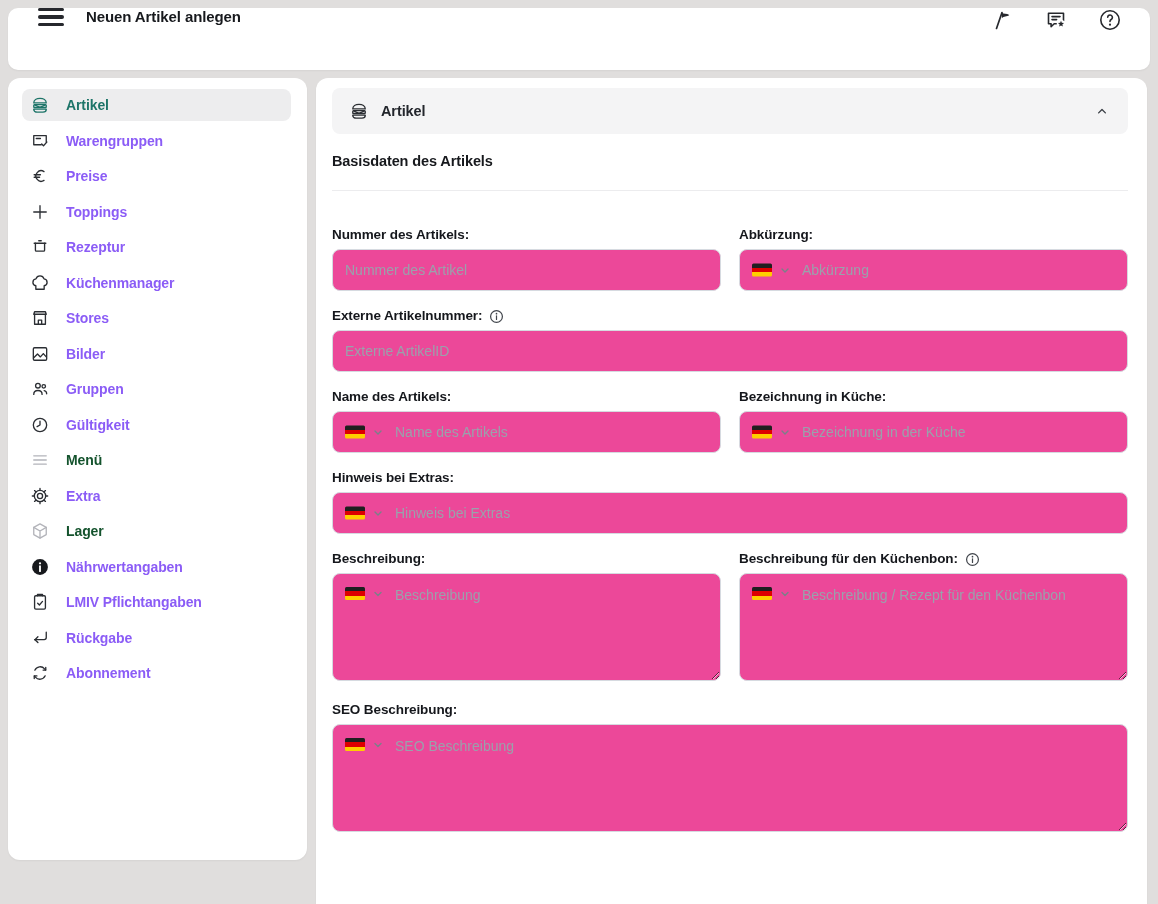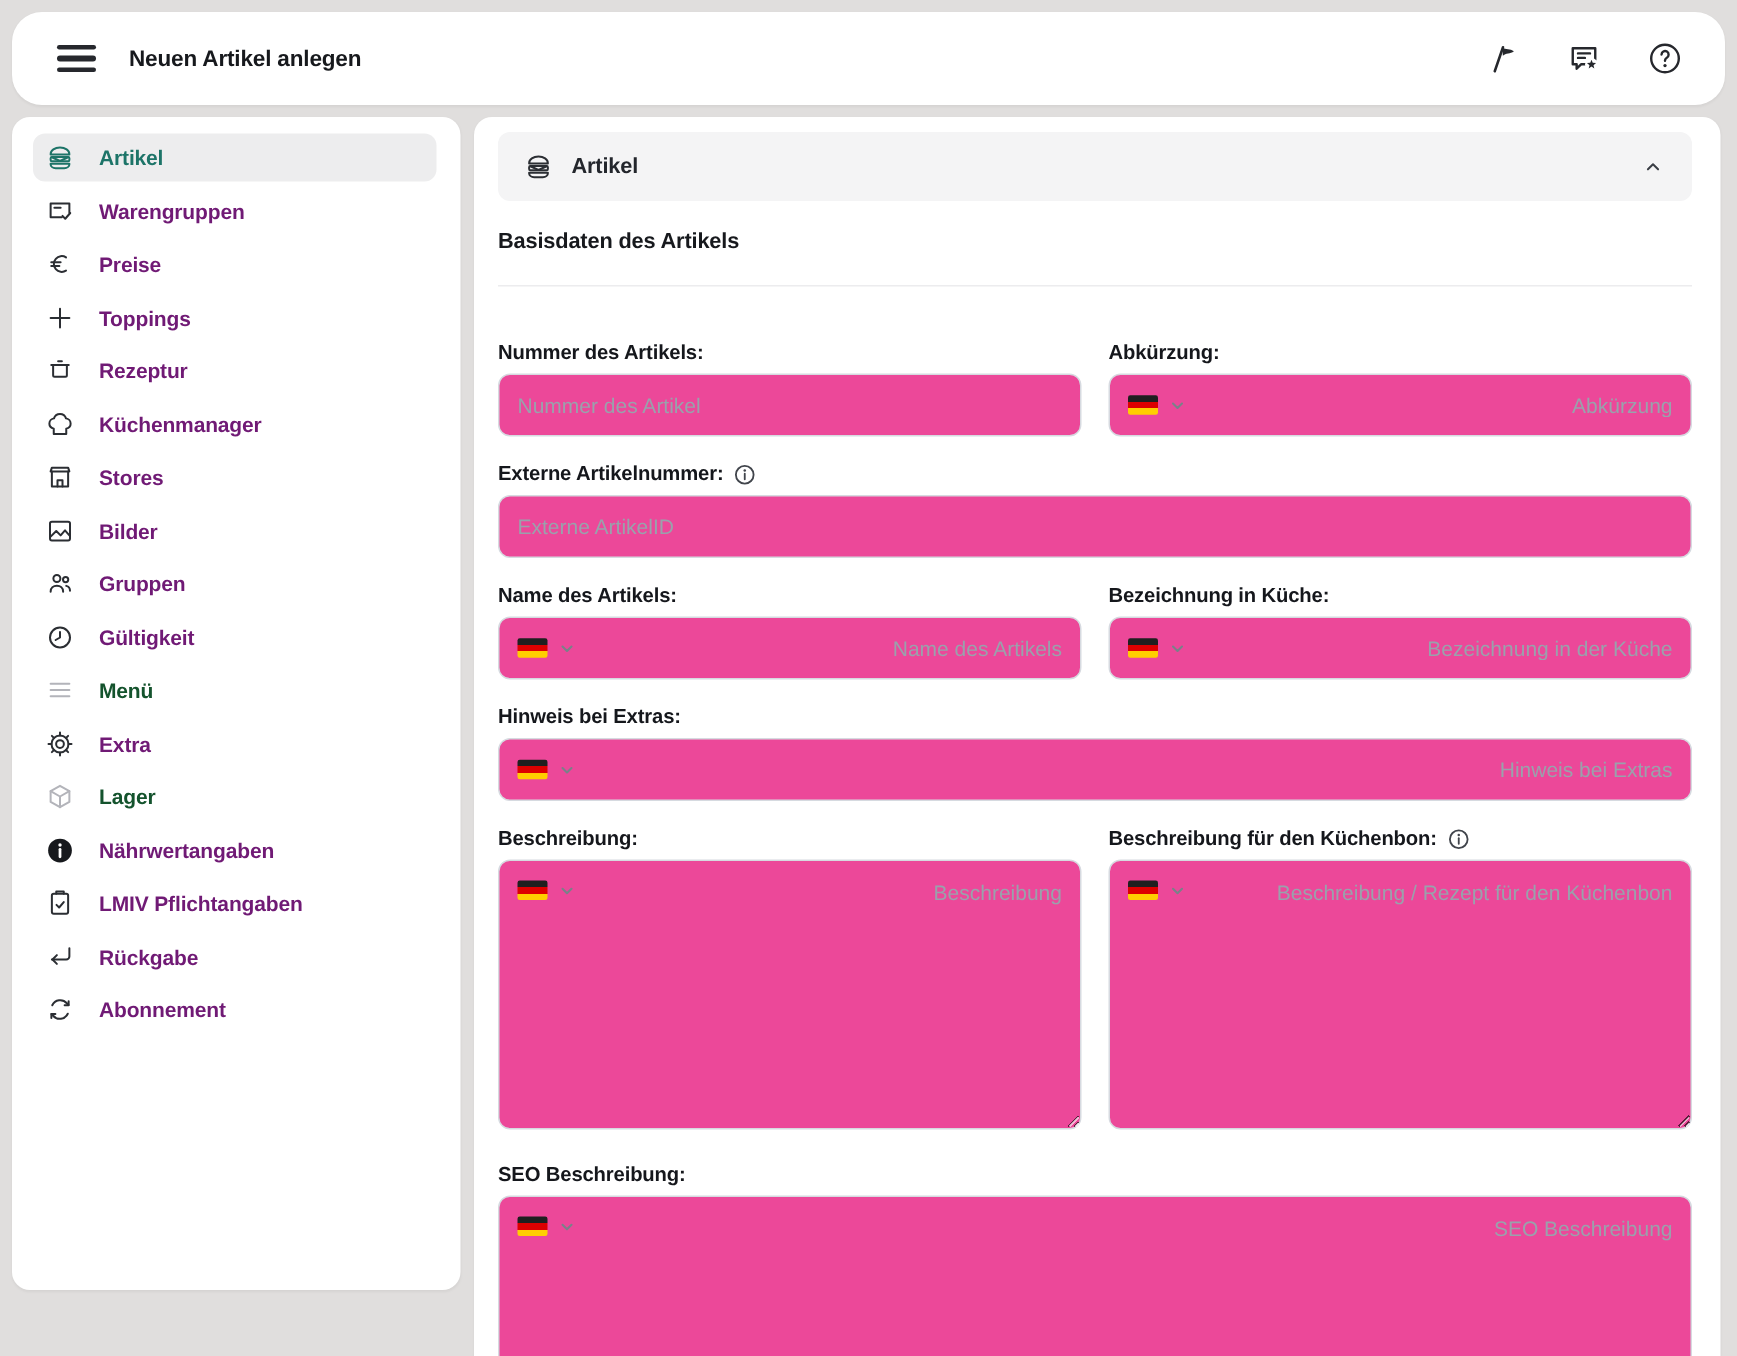--- a/index.html
+++ b/index.html
@@ -9,41 +9,41 @@
     background: #e0dedd;
     position: relative;
     overflow: hidden;
     color: #1c1f26;
   }
   .card { background:#fff; box-shadow: 0 1px 2px rgba(0,0,0,.05); }
 
   
   .topbar {
     position:absolute; left:8px; top:8px; width:1142px; height:62px;
-    border-radius:20px; display:flex; align-items:center;
+    border-radius:10px; display:flex; align-items:flex-start;
     padding:0 28px 0 30px;
   }
   .hamburger { width:26px; cursor:pointer; display:flex; flex-direction:column; gap:4px; }
   .hamburger span { display:block; height:3.4px; border-radius:2px; background:#26282d; }
   .topbar-title { margin-left:22px; font-size:15px; font-weight:700; letter-spacing:-.1px; color:#17191d; }
   .topbar-actions { margin-left:auto; display:flex; align-items:center; gap:30px; }
   .tb-icon { width:24px; height:24px; display:flex; align-items:center; justify-content:center; cursor:pointer; }
 
   
   .sidebar {
     position:absolute; left:8px; top:78px; width:299px; height:782px;
     border-radius:12px; padding:11px 16px 0 14px;
   }
   .side-item {
     display:flex; align-items:center; gap:16px;
     height:32px; margin-bottom:3.5px; padding-left:8px;
     border-radius:8px; cursor:pointer;
   }
   .side-item .s-icon { width:20px; height:20px; flex:0 0 20px; display:flex; align-items:center; justify-content:center; }
-  .side-item .s-label { font-size:14px; font-weight:700; letter-spacing:-.1px; color:#701a75; }
+  .side-item .s-label { font-size:14px; font-weight:700; letter-spacing:-.1px; color:#8b5cf6; }
   .side-item.active { background:#ededee; }
   .side-item.active .s-label { color:#1d7468; }
   .side-item.disabled { cursor:default; }
   .side-item.disabled .s-label { color:#14532d; }
   svg.ic { stroke:#2b2e33; stroke-width:1.6; fill:none; stroke-linecap:round; stroke-linejoin:round; }
   .active svg.ic { stroke:#1d7468; }
   .disabled svg.ic { stroke:#b3b4ba; }
 
   
   .main {
@@ -66,22 +66,22 @@
   .row2 { display:grid; grid-template-columns:1fr 1fr; column-gap:18px; }
   .field { margin-bottom:17px; }
   .f-label { display:flex; align-items:center; gap:7px; font-size:13.5px; line-height:16px; font-weight:700; letter-spacing:-.1px; color:#15171c; margin-bottom:6px; }
   .ctl-wrap { position:relative; }
   .ctl {
     width:100%; height:42px; border:1px solid #d6dae0; border-radius:8px;
     font-family:Liberation Sans, sans-serif; font-size:14px; color:#333;
     padding:0 12px; background:#ec4899; outline:none;
   }
   .ctl::placeholder, textarea.ctl::placeholder { color:#9aa1ac; opacity:1; }
-  .ctl.with-flag { padding-left:62px;text-align:right; }
-  textarea.ctl { height:180px; padding:11px 12px 11px 62px; resize:both; line-height:20px; }
+  .ctl.with-flag { padding-left:62px; }
+  textarea.ctl { height:108px; padding:11px 12px 11px 62px; resize:both; line-height:20px; }
   .adorn { position:absolute; left:13px; display:flex; align-items:center; gap:7px; pointer-events:auto; cursor:pointer; }
   .adorn.mid { top:50%; transform:translateY(-50%); }
   .adorn.top { top:14px; }
   .flag-de { width:20px; height:13px; border-radius:1.5px; overflow:hidden;
     background:linear-gradient(#1f1f1f 0 33.4%, #dd0000 33.4% 66.7%, #ffce00 66.7% 100%); }
   .info-ic { display:inline-flex; }
 </style>
 </head>
 <body>
 

